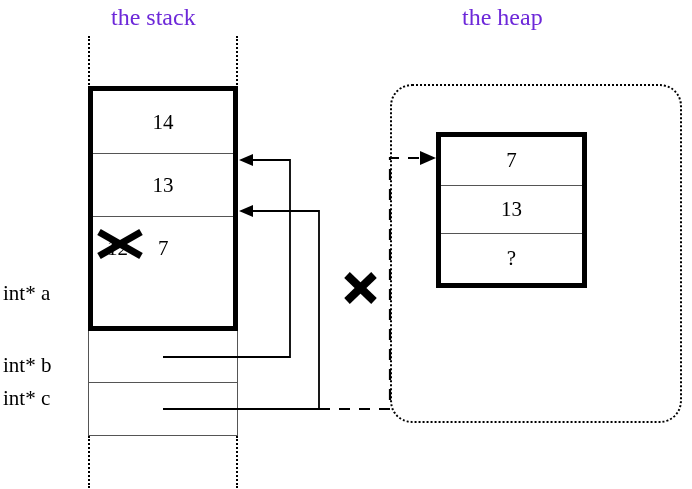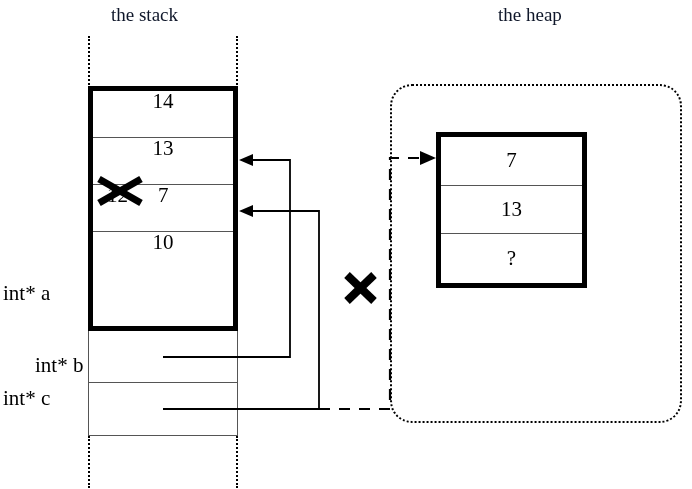--- a/index.html
+++ b/index.html
@@ -13,28 +13,28 @@
   }
   #canvas {
     position: relative;
     width: 692px;
     height: 489px;
     background: #ffffff;
     overflow: hidden;
   }
   .title {
     position: absolute;
-    font-size: 19px;
+    font-size: 24px;
     line-height: 1;
     white-space: nowrap;
-    color: #0f172a;
+    color: #6d28d9;
     text-align: center;
   }
   #stack-title { left: 111px; top: 5px; }
-  #heap-title  { left: 462px; top: 5px; margin-left: 36px; }
+  #heap-title  { left: 462px; top: 5px; }
 
   
   .guide {
     position: absolute;
     width: 0px;
     border-left: 2px dotted #000;
   }
   #guide-top-left    { left: 88px;  top: 36px;  height: 52px; }
   #guide-top-right   { left: 236px; top: 36px;  height: 52px; }
   #guide-bot-left    { left: 88px;  top: 436px; height: 52px; }
@@ -43,25 +43,26 @@
   
   #stack-frame {
     position: absolute;
     left: 88px; top: 86px;
     width: 150px; height: 245px;
     border: 5px solid #000;
     box-sizing: border-box;
     background: #fff;
   }
   #stack-frame .cell {
-    height: 47px;
+    height: 63px;
     border-bottom: 1.5px solid #555;
     box-sizing: border-box;
     position: relative;
     display: flex;
+    align-items: center;
     justify-content: center;
   }
   #stack-frame .cell:last-child { border-bottom: none; }
   .cellval {
     font-size: 21px;
     line-height: 1;
   }
 
   
   .struck-cell { justify-content: flex-start !important; padding-left: 14px; }
@@ -97,21 +98,21 @@
 
   
   .varlabel {
     position: absolute;
     left: 3px;
     font-size: 21px;
     line-height: 1;
     white-space: nowrap;
   }
   #label-a { top: 283px; }
-  #label-b { top: 355px; margin-left: 32px; }
+  #label-b { top: 355px; }
   #label-c { top: 388px; }
 
   
   #heap-boundary {
     position: absolute;
     left: 390px; top: 84px;
     width: 292px; height: 339px;
     border: 2px dotted #000;
     border-radius: 22px;
     box-sizing: border-box;
@@ -167,23 +168,20 @@
     <div class="cell struck-cell">
       <span class="old-val">
         <span>12</span>
         <svg class="strike-x" viewBox="0 0 50 34">
           <line x1="4" y1="5" x2="46" y2="29" stroke="#000" stroke-width="7"></line>
           <line x1="46" y1="5" x2="4" y2="29" stroke="#000" stroke-width="7"></line>
         </svg>
       </span>
       <span class="cellval">7</span>
     </div>
-    <div class="cell">
-      <span class="cellval">10</span>
-    </div>
   </div>
 
   <div id="stack-tail">
     <div class="tcell"></div>
     <div class="tcell"></div>
   </div>
 
   <div class="varlabel" id="label-a">int* a</div>
   <div class="varlabel" id="label-b">int* b</div>
   <div class="varlabel" id="label-c">int* c</div>

